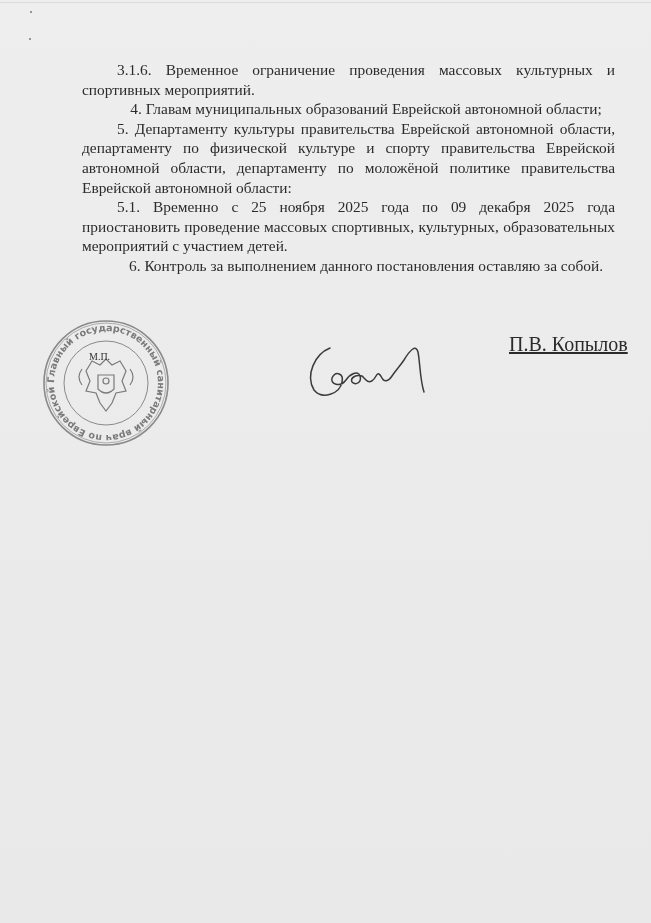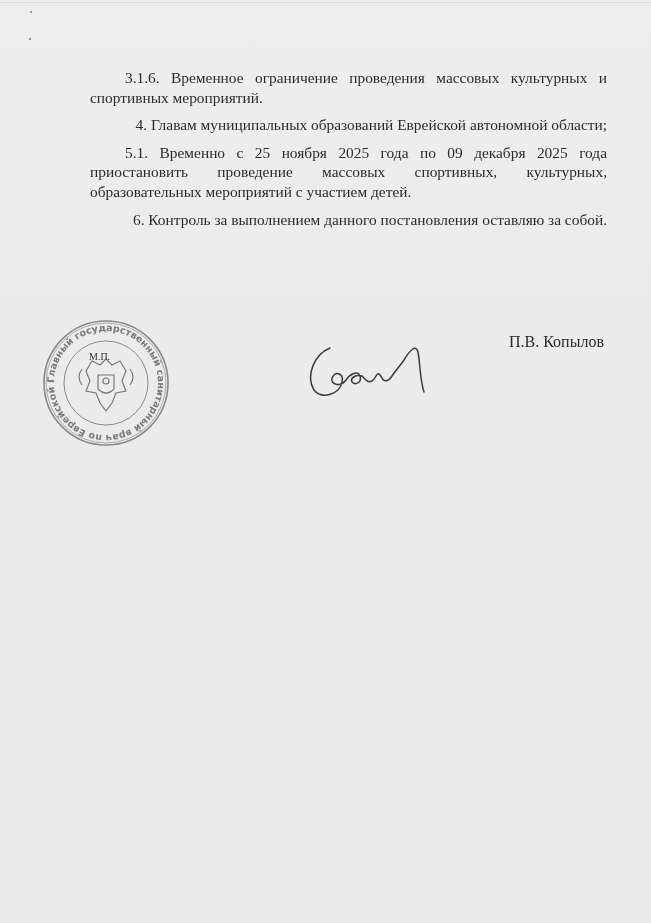--- a/index.html
+++ b/index.html
@@ -13,44 +13,45 @@
   .page {
     position:absolute; left:0; top:0; width:651px; height:923px;
     background:linear-gradient(180deg,#eeeeee 0%,#ebebeb 50%,#e9e9e9 100%);
   }
   .top-line { position:absolute; left:0; top:2px; width:651px; height:1px; background:#dcdcdc; }
   .speck { position:absolute; width:2px; height:2px; background:#777; border-radius:1px; }
   .body-text {
     position:absolute; left:82px; top:60px; width:533px;
     font-size:15.4px; line-height:19.6px;
   }
-  .para { text-align:justify; text-indent:35px; margin:8px; }
-  .para.nojust { text-align:right; }
+  .para { text-align:justify; text-indent:35px; margin:0; }
+  .para.nojust { text-align:center; }
   .signer {
-    position:absolute; left:509px; top:333px; font-size:16px;
+    position:absolute; left:509px; top:333px; font-size:20px;text-decoration:underline;
   }
   .stamp {
     position:absolute; left:42px; top:319px; width:128px; height:128px;
   }
   .mp {
     position:absolute; left:89px; top:351px; font-size:10px; color:#333;
   }
   .signature { position:absolute; left:300px; top:330px; width:160px; height:80px; }
 </style>
 </head>
 <body>
 
 <div class="page">
   <div class="top-line"></div>
   <div class="speck" style="left:30px;top:11px;"></div>
   <div class="speck" style="left:29px;top:38px;"></div>
 
   <div class="body-text">
     <p class="para">3.1.6. Временное ограничение проведения массовых культурных и спортивных мероприятий.</p>
     <p class="para nojust">4. Главам муниципальных образований Еврейской автономной области;</p>
+    <p class="para">5. Департаменту культуры правительства Еврейской автономной области, департаменту по физической культуре и спорту правительства Еврейской автономной области, департаменту по моложёной политике правительства Еврейской автономной области:</p>
     <p class="para">5.1. Временно с 25 ноября 2025 года по 09 декабря 2025 года приостановить проведение массовых спортивных, культурных, образовательных мероприятий с участием детей.</p>
     <p class="para nojust">6. Контроль за выполнением данного постановления оставляю за собой.</p>
   </div>
 
   <svg class="stamp" viewBox="0 0 128 128">
     <defs>
       <path id="ring" d="M64,64 m-52,0 a52,52 0 1,1 104,0 a52,52 0 1,1 -104,0"></path>
     </defs>
     <circle cx="64" cy="64" r="62" fill="none" stroke="#8a8a8a" stroke-width="1.6"></circle>
     <circle cx="64" cy="64" r="60" fill="none" stroke="#9a9a9a" stroke-width="0.8"></circle>

